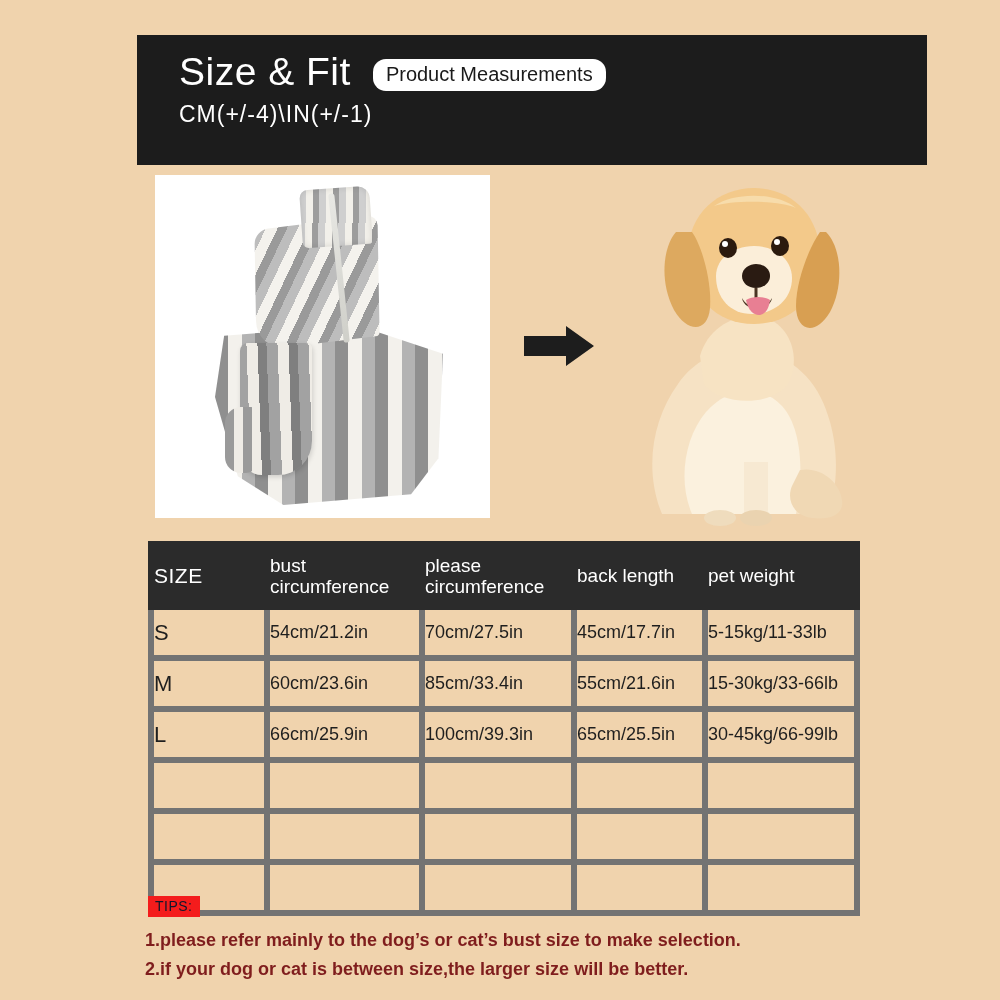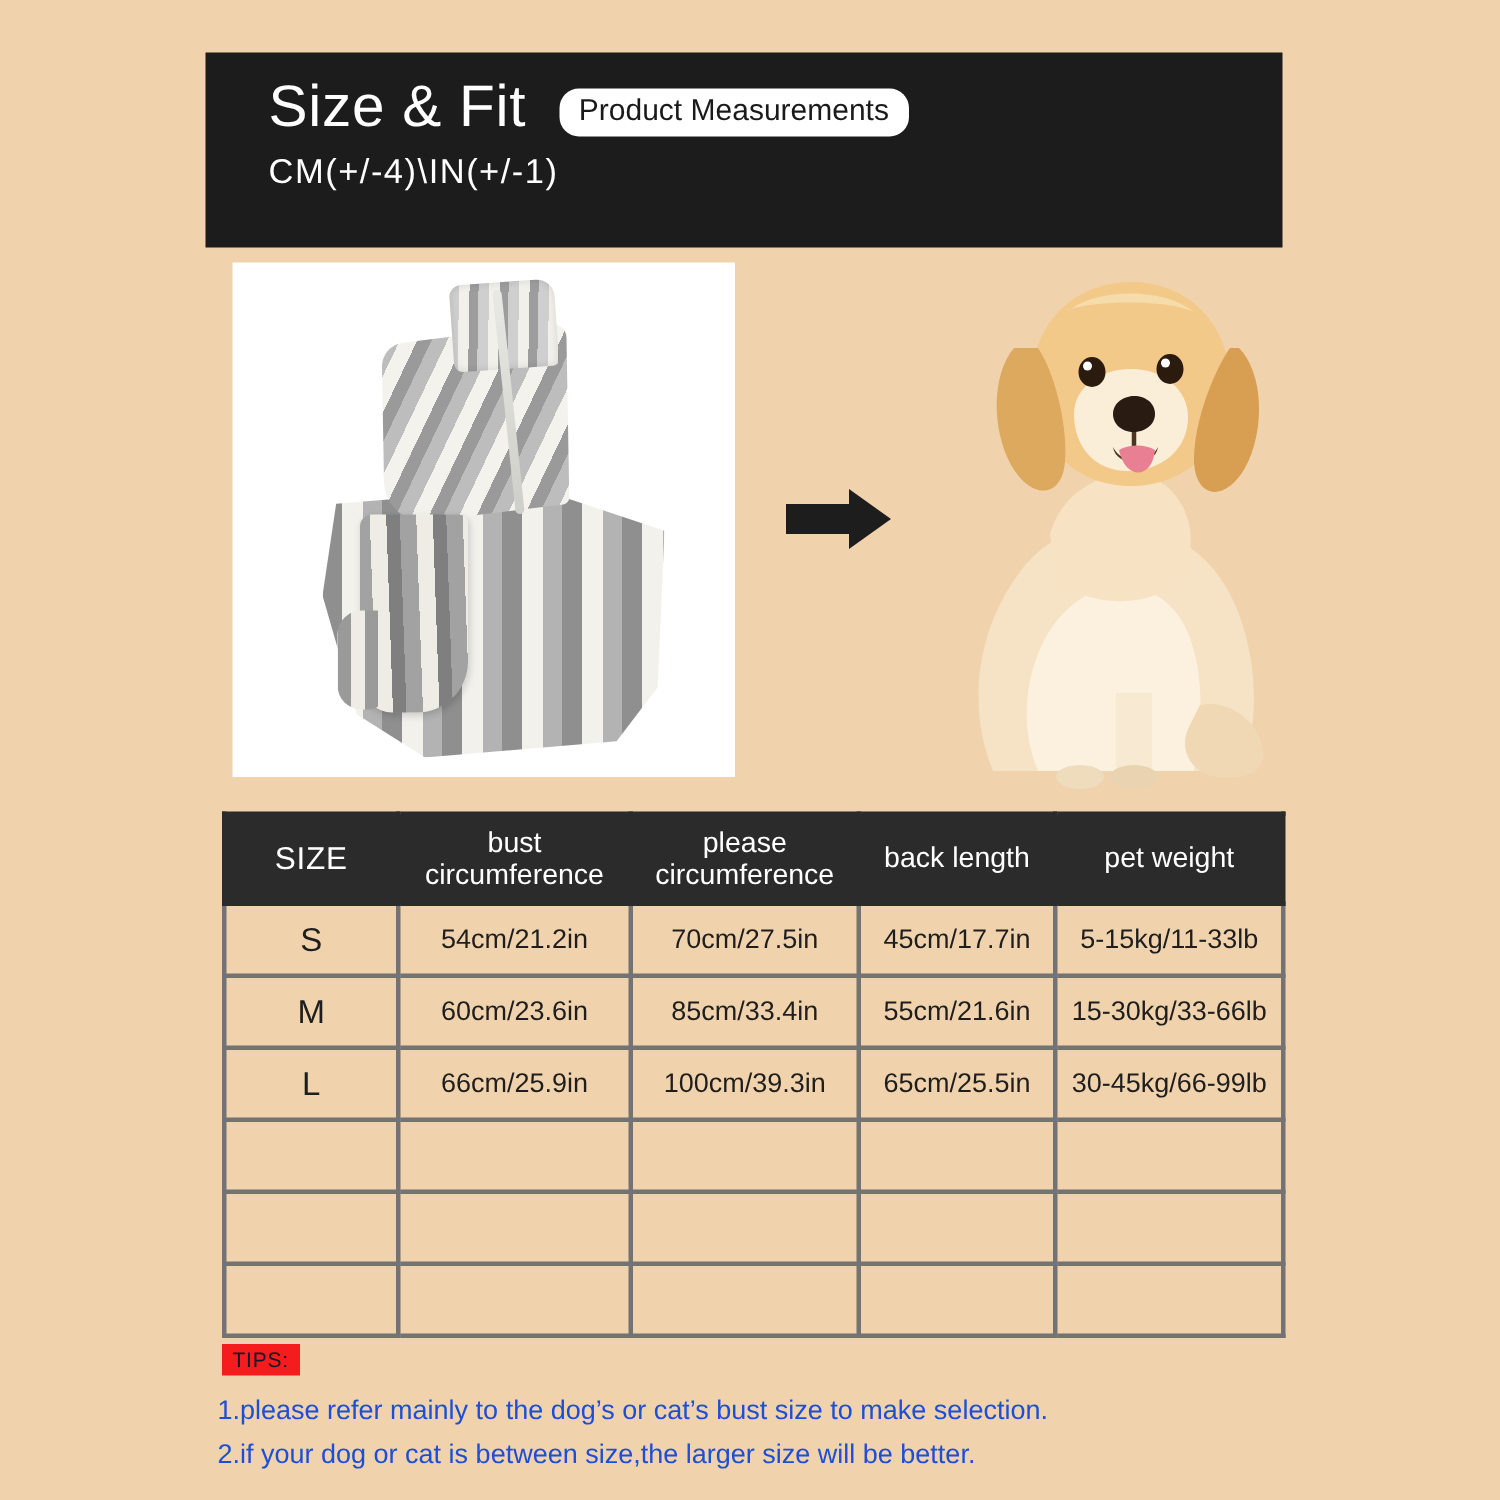--- a/index.html
+++ b/index.html
@@ -13,21 +13,21 @@
     font-family: "Liberation Sans", sans-serif;
     overflow: hidden;
     position: relative;
   }
 
   
   .header-banner {
     position: absolute;
     left: 137px;
     top: 35px;
-    width: 718px;
+    width: 790px;
     height: 130px;
     background: #1c1c1c;
     box-sizing: border-box;
     padding: 14px 0 0 42px;
   }
   .header-row {
     display: flex;
     align-items: center;
     gap: 22px;
   }
@@ -173,22 +173,22 @@
   
   .size-table {
     position: absolute;
     left: 148px;
     top: 541px;
     width: 706px;
     border-collapse: collapse;
     table-layout: fixed;
   }
   .size-table th, .size-table td {
-    border: 3px solid #737373;
-    text-align: center;
+    border: 6px solid #737373;
+    text-align: left;
     font-size: 18px;
     color: #1e1e1e;
     height: 45px;
     padding: 0;
   }
   .size-table thead th {
     background: #2b2b2b;
     color: #ffffff;
     font-weight: normal;
     height: 57px;
@@ -218,22 +218,23 @@
     background: #f41c1c;
     color: #0f172a;
     font-size: 14px;
     padding: 2px 7px 3px 7px;
     letter-spacing: 0.5px;
   }
   .tips-line {
     position: absolute;
     left: 145px;
     font-size: 18px;
-    color: #1d4ed8;
+    color: #7f1d1d;
     white-space: nowrap;
+    font-weight: bold;
   }
   .tips-line-1 { top: 930px; }
   .tips-line-2 { top: 959px; }
 </style>
 </head>
 <body>
 
 <div class="header-banner">
   <div class="header-row">
     <div class="header-title">Size &amp; Fit</div>

